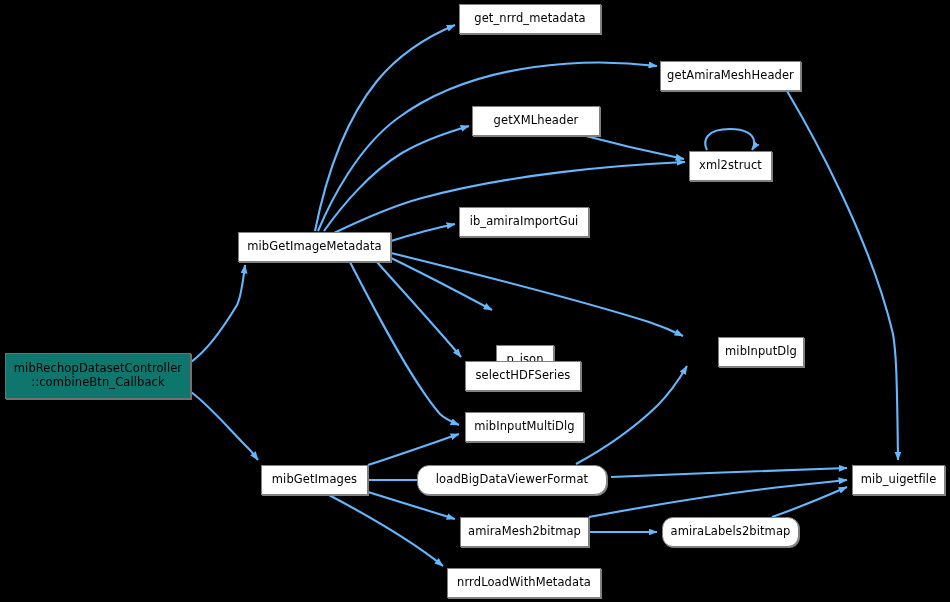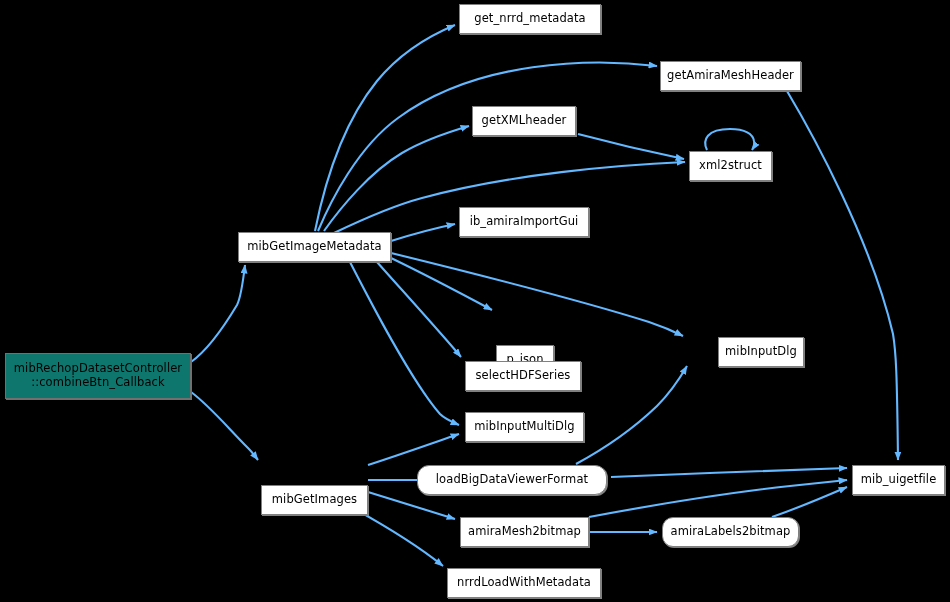--- a/index.html
+++ b/index.html
@@ -112,35 +112,35 @@
 
   <div class="node root" style="left:5px;  top:353px; width:186px; height:46px;">mibRechopDatasetController
 ::combineBtn_Callback</div>
 
   <div class="node" style="left:238px; top:232px; width:153px; height:30px;">mibGetImageMetadata</div>
 
   <div class="node" style="left:459px; top:4px;   width:142px; height:30px;">get_nrrd_metadata</div>
 
   <div class="node" style="left:660px; top:61px;  width:141px; height:30px;">getAmiraMeshHeader</div>
 
-  <div class="node" style="left:472px; top:106px; width:104px; height:30px;">getXMLheader</div>
+  <div class="node" style="left:472px; top:106px; width:128px; height:30px;">getXMLheader</div>
 
   <div class="node" style="left:689px; top:151px; width:83px;  height:30px;">xml2struct</div>
 
   <div class="node" style="left:459px; top:207px; width:130px; height:30px;">ib_amiraImportGui</div>
 
   <div class="node" style="left:496px; top:309px; width:58px;  height:30px;margin-top:36px;">p_json</div>
 
   <div class="node" style="left:465px; top:361px; width:116px; height:30px;">selectHDFSeries</div>
 
   <div class="node" style="left:465px; top:412px; width:119px; height:30px;">mibInputMultiDlg</div>
 
   <div class="node" style="left:688px; top:337px; width:86px;  height:30px;margin-left:30px;">mibInputDlg</div>
 
-  <div class="node" style="left:261px; top:485px; width:107px; height:30px;">mibGetImages</div>
+  <div class="node" style="left:261px; top:465px; width:107px; height:30px;">mibGetImages</div>
 
   <div class="node" style="left:417px; top:465px; width:190px; height:30px;border-radius:12px;">loadBigDataViewerFormat</div>
 
   <div class="node" style="left:460px; top:517px; width:129px; height:30px;">amiraMesh2bitmap</div>
 
   <div class="node" style="left:662px; top:517px; width:137px; height:30px;border-radius:11px;">amiraLabels2bitmap</div>
 
   <div class="node" style="left:447px; top:568px; width:154px; height:30px;">nrrdLoadWithMetadata</div>
 
   <div class="node" style="left:852px; top:465px; width:93px;  height:30px;">mib_uigetfile</div>

